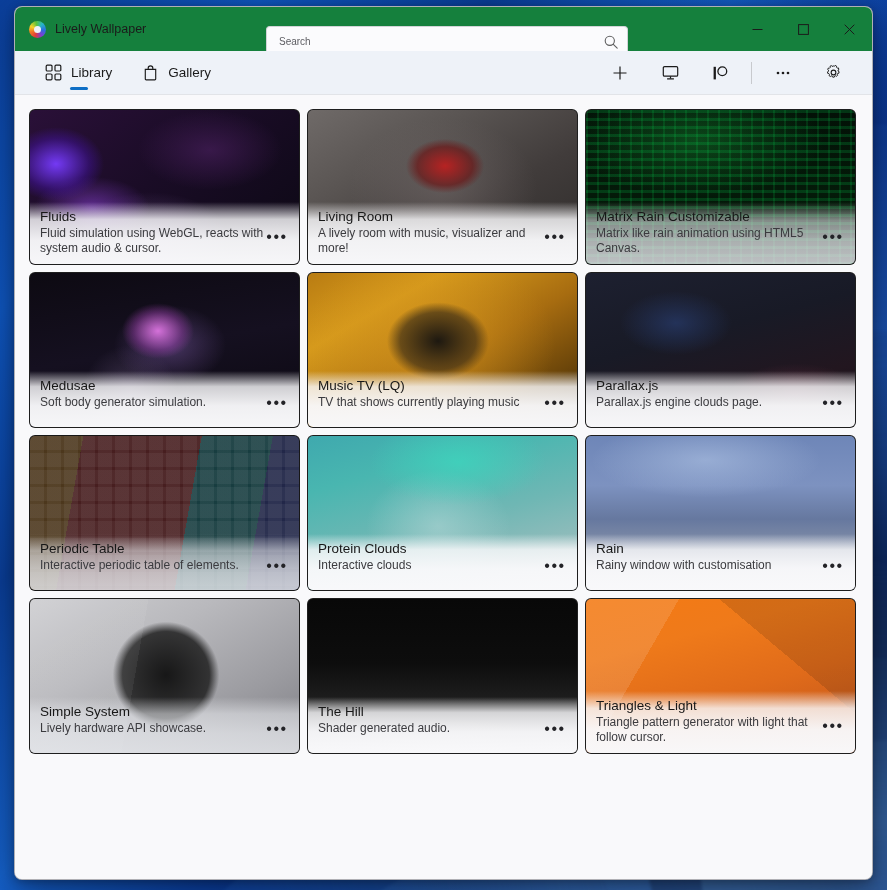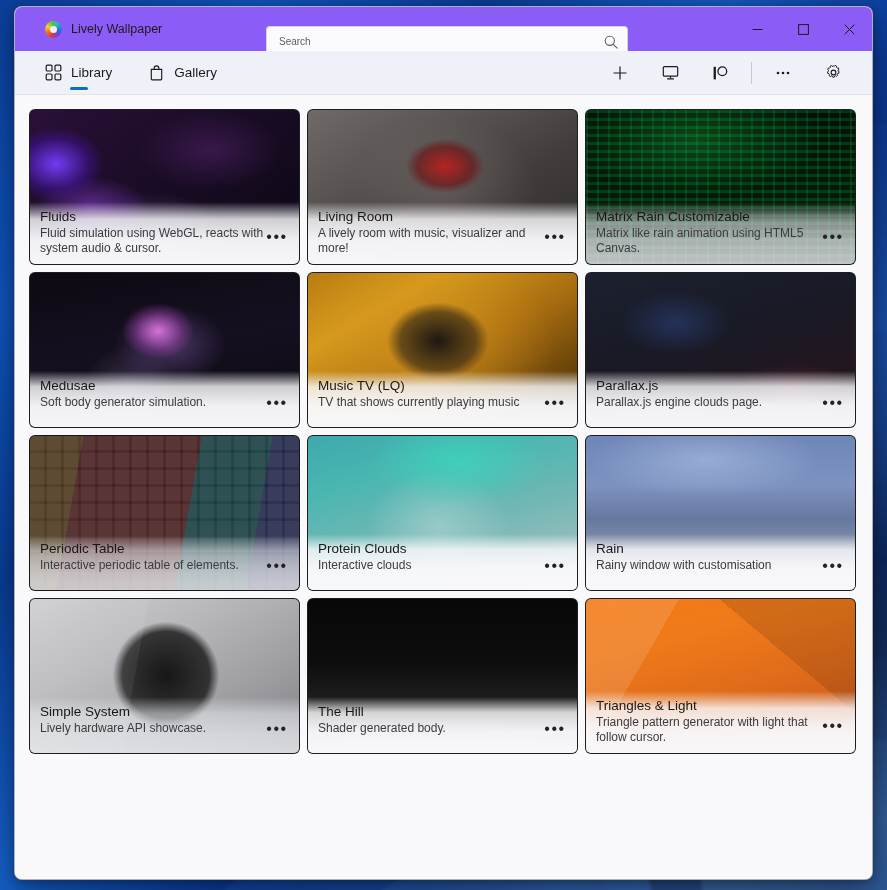--- a/index.html
+++ b/index.html
@@ -50,25 +50,24 @@
     box-shadow: 0 10px 34px rgba(0,0,0,.38), 0 2px 8px rgba(0,0,0,.25);
     overflow: hidden;
     display: flex;
     flex-direction: column;
   }
 
   
   .titlebar {
     height: 44px;
     flex: 0 0 44px;
-    background: #8b5cf6;
+    background: #15803d;
     display: flex;
     align-items: center;
     position: relative;
-    padding-left: 16px;
   }
   .app-brand {
     display: flex;
     align-items: center;
     gap: 9px;
     padding-left: 14px;
     width: 235px;
   }
   .app-logo {
     width: 17px; height: 17px;
@@ -141,21 +140,21 @@
   
   .toolbar {
     height: 44px;
     flex: 0 0 44px;
     background: #eef2f8;
     display: flex;
     align-items: stretch;
     border-bottom: 1px solid #e2e4e8;
     position: relative;
   }
-  .tabs { display: flex; align-items: stretch; padding-left: 26px; gap: 28px; }
+  .tabs { display: flex; align-items: stretch; padding-left: 26px; gap: 22px; }
   .tab {
     display: flex;
     align-items: center;
     gap: 9px;
     position: relative;
     padding: 0 4px;
     cursor: default;
   }
   .tab-label { font-size: 13.5px; color: #1b1b1b; white-space: nowrap; }
   .tab.active::after {
@@ -564,21 +563,21 @@
               </div>
               <div class="card-menu">•••</div>
             </div>
           </div>
           <div class="card">
             <div class="thumb th-hill"></div>
             <div class="card-foot">
               <div class="foot-scrim"></div>
               <div class="foot-text">
                 <div class="card-title">The Hill</div>
-                <div class="card-desc">Shader generated body.</div>
+                <div class="card-desc">Shader generated audio.</div>
               </div>
               <div class="card-menu">•••</div>
             </div>
           </div>
           <div class="card">
             <div class="thumb th-triangles"></div>
             <div class="card-foot">
               <div class="foot-scrim"></div>
               <div class="foot-text">
                 <div class="card-title">Triangles &amp; Light</div>

